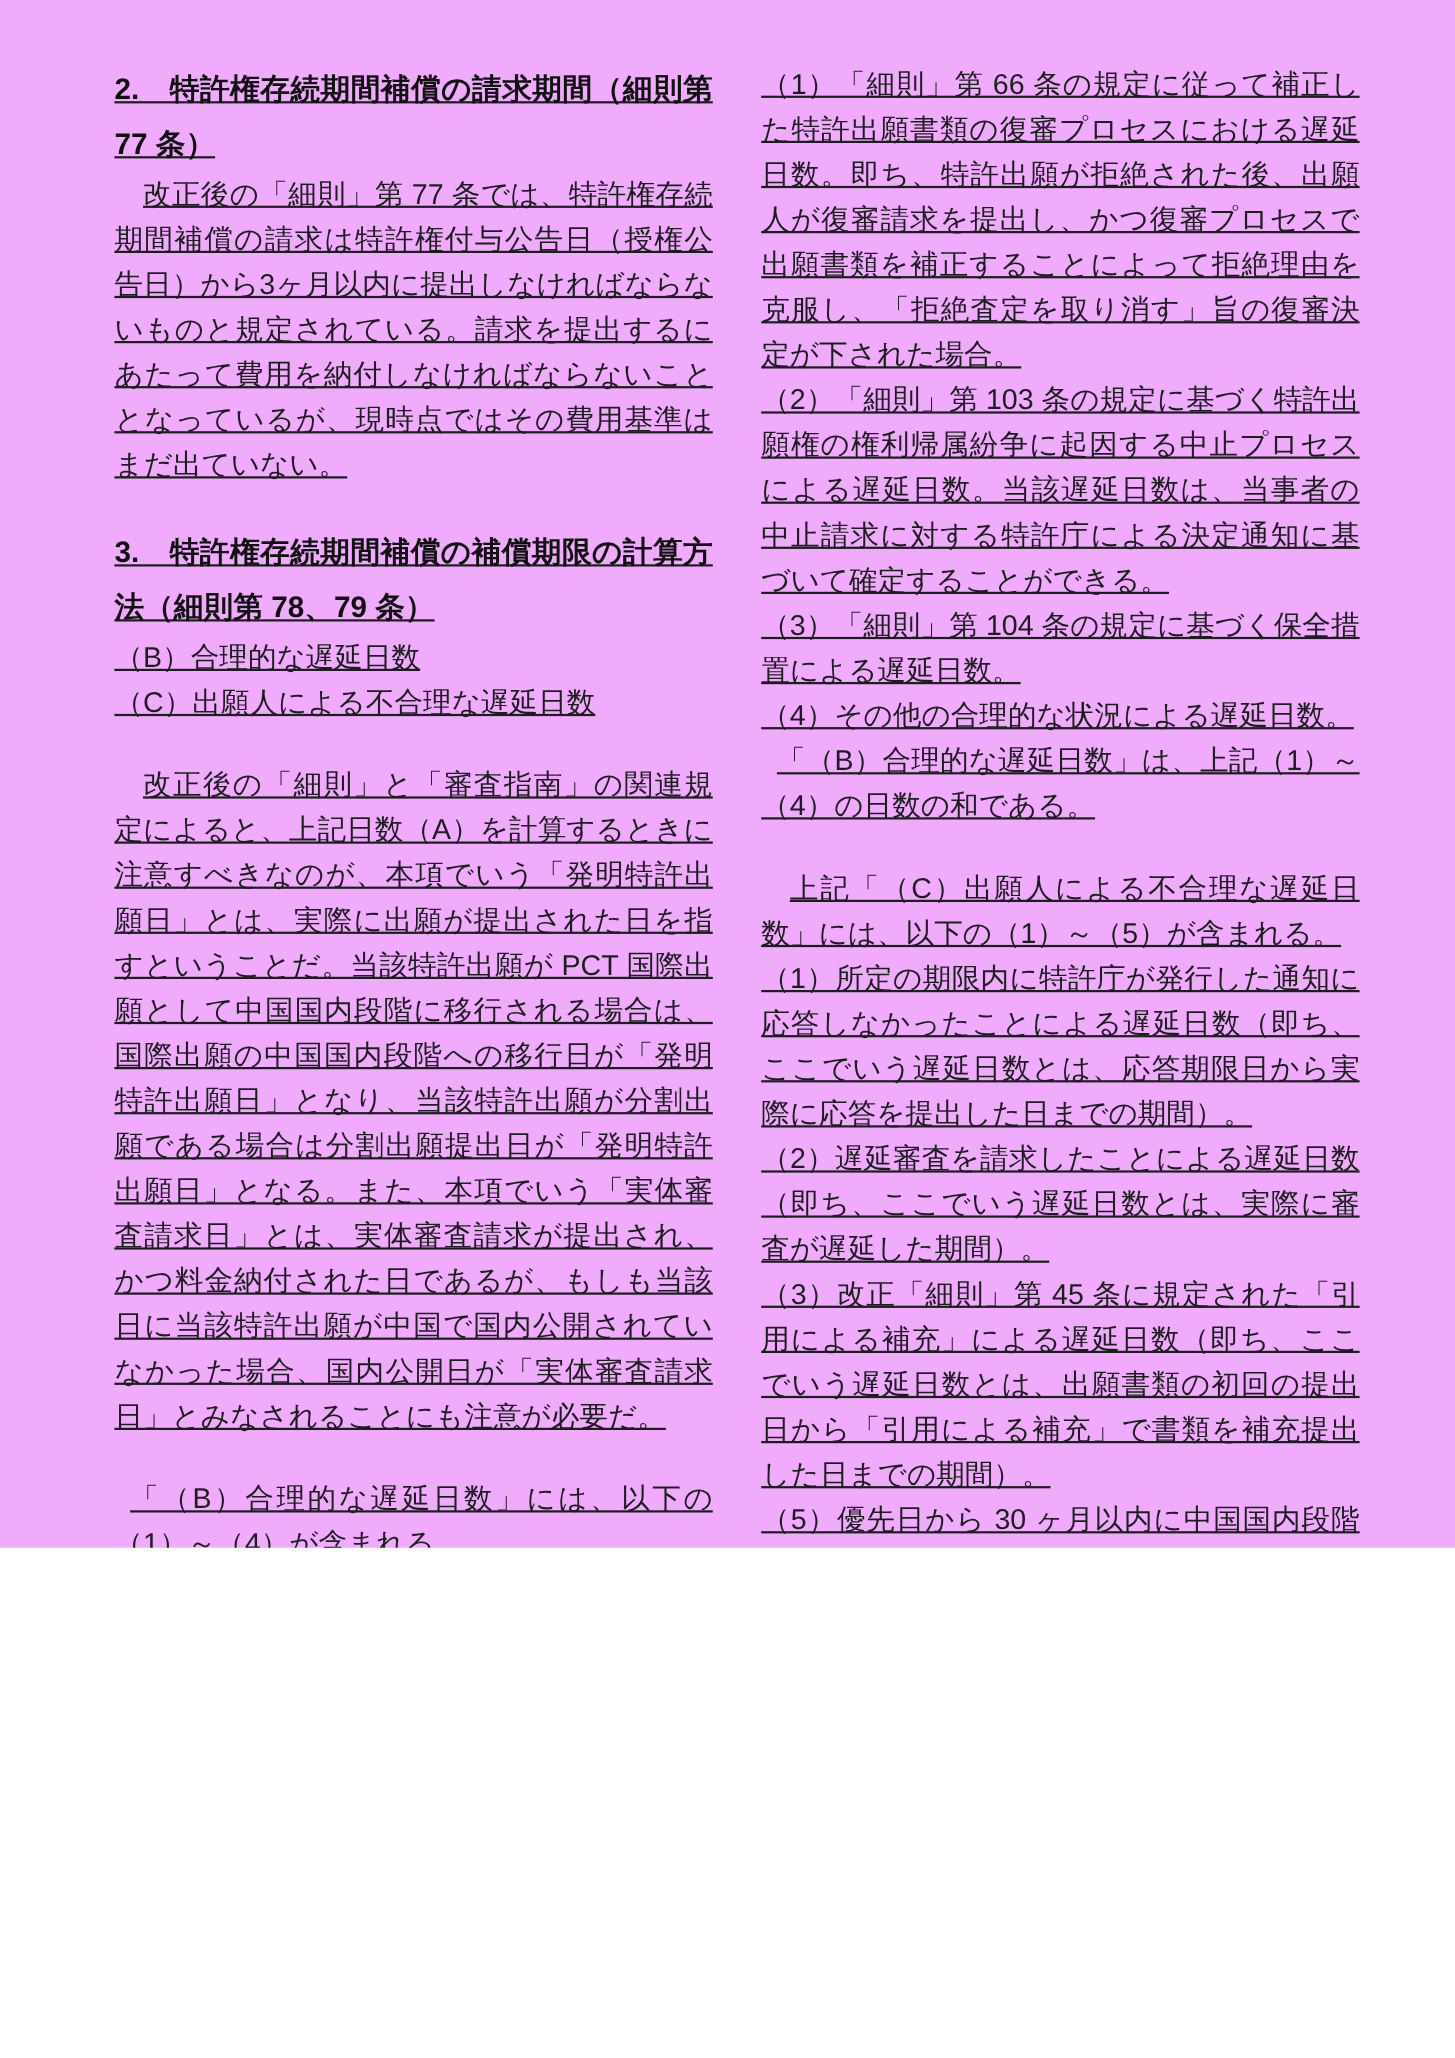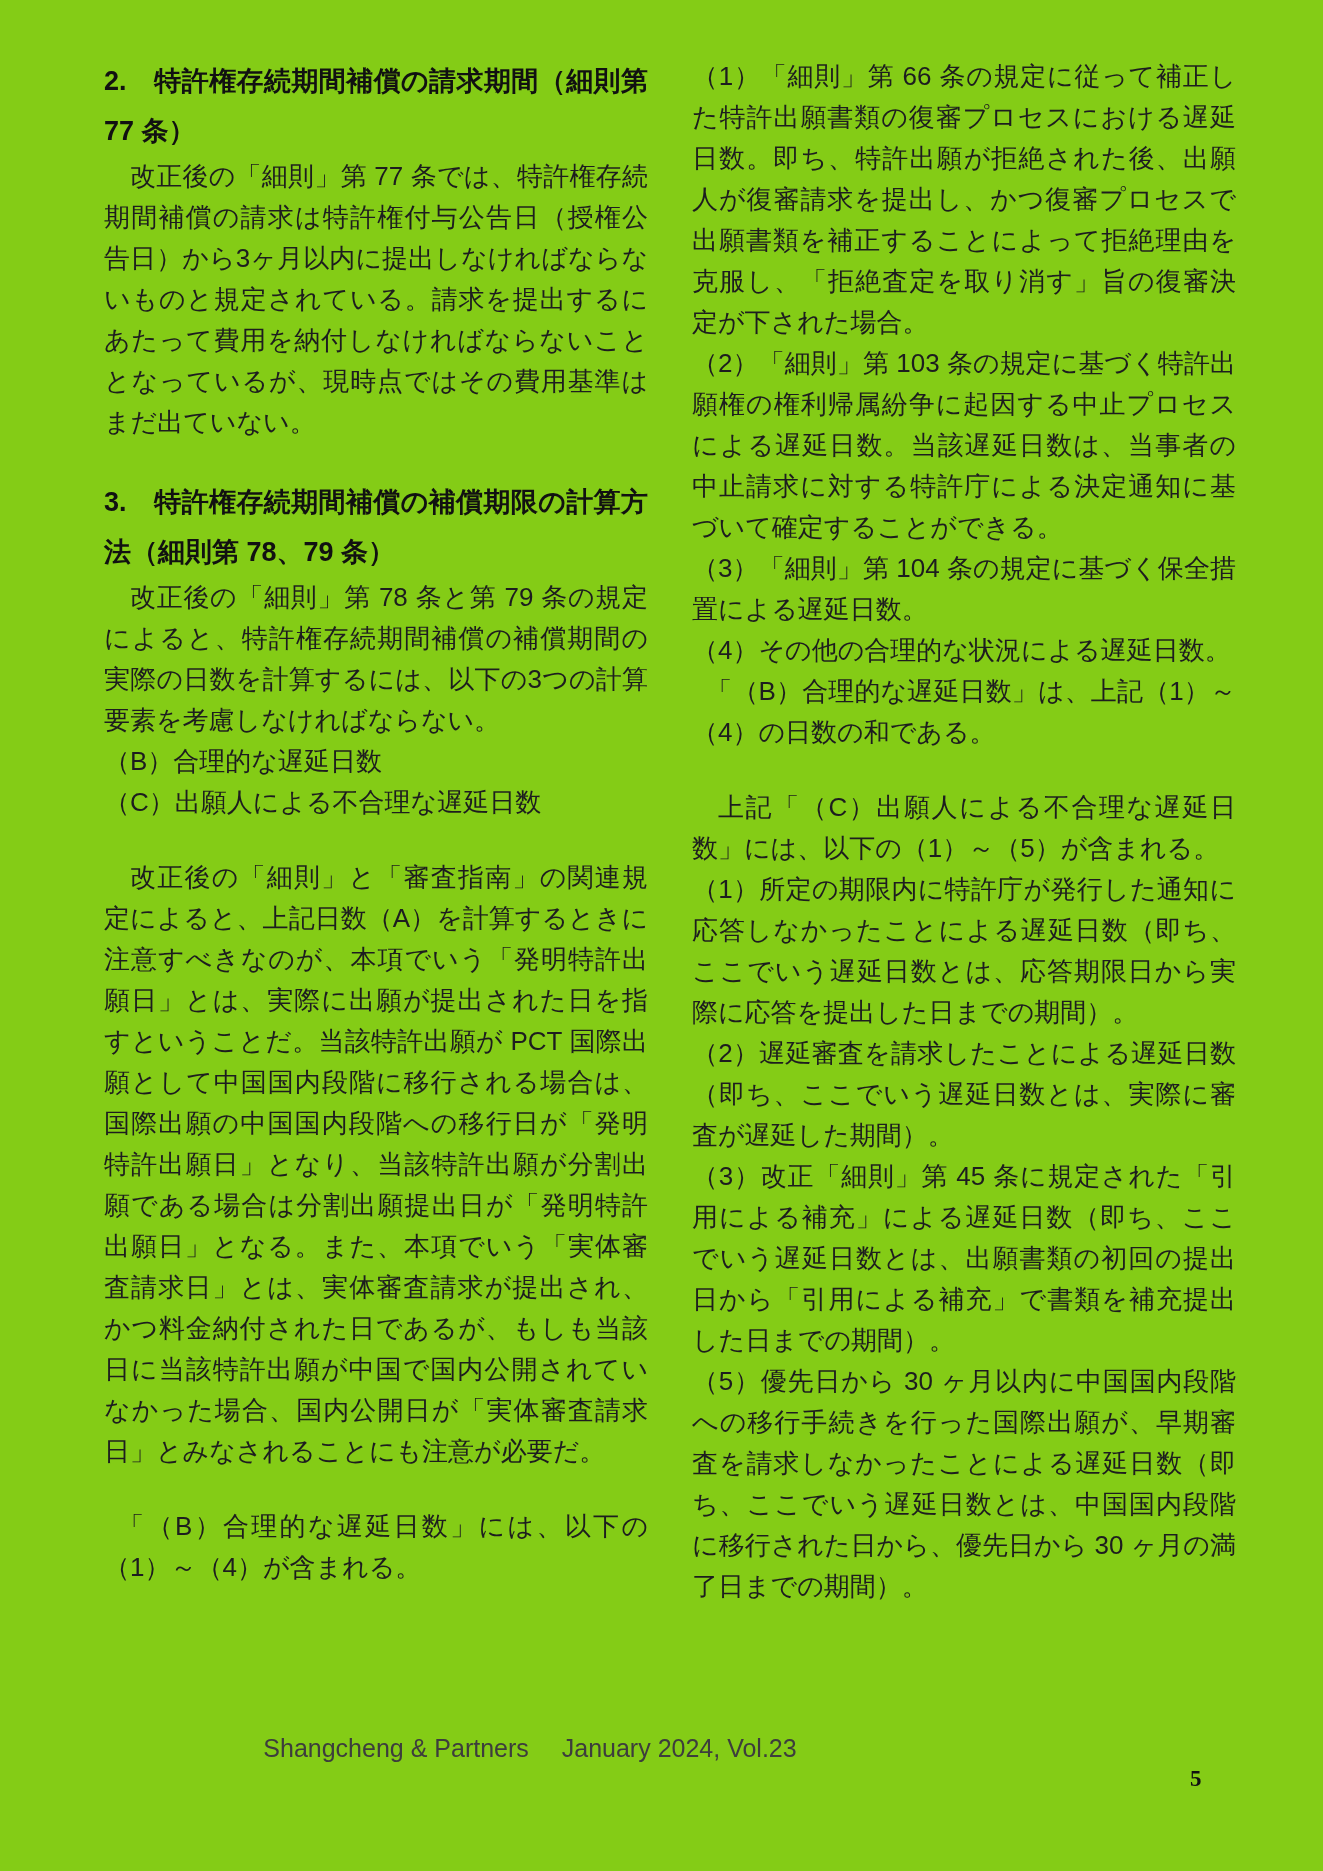--- a/index.html
+++ b/index.html
@@ -4,23 +4,24 @@
 <style>
   * { margin:0; padding:0; box-sizing:border-box; }
   html,body { background:#ffffff; }
   body {
     width:1323px; height:1871px;
     font-family:"Liberation Sans", sans-serif;
     color:#1d1d1f;
   }
   .page {
     position:relative;
-    width:1323px; height:1871px;
-    background:#84cc16;
+    width:1323px; height:1407px;
+    background:#f0abfc;
     overflow:hidden;
+    text-decoration:underline;
   }
   .columns {
     display:flex;
     gap:44px;
     padding:56px 87px 0 104px;
   }
   .column { width:548px; }
   .block {
     font-size:26px;
     line-height:41px;
@@ -59,21 +60,20 @@
 </style>
 </head>
 <body>
 
 <div class="page">
   <div class="columns">
     <div class="column" id="col-left">
         <p class="block heading">2.　特許権存続期間補償の請求期間（細則第 77 条）</p>
         <p class="block body indent">改正後の「細則」第 77 条では、特許権存続期間補償の請求は特許権付与公告日（授権公告日）から3ヶ月以内に提出しなければならないものと規定されている。請求を提出するにあたって費用を納付しなければならないこととなっているが、現時点ではその費用基準はまだ出ていない。</p>
         <p class="block heading gap">3.　特許権存続期間補償の補償期限の計算方法（細則第 78、79 条）</p>
-        <p class="block body indent">改正後の「細則」第 78 条と第 79 条の規定によると、特許権存続期間補償の補償期間の実際の日数を計算するには、以下の3つの計算要素を考慮しなければならない。</p>
         <p class="block body">（B）合理的な遅延日数</p>
         <p class="block body">（C）出願人による不合理な遅延日数</p>
         <p class="block body gap indent">改正後の「細則」と「審査指南」の関連規定によると、上記日数（A）を計算するときに注意すべきなのが、本項でいう「発明特許出願日」とは、実際に出願が提出された日を指すということだ。当該特許出願が PCT 国際出願として中国国内段階に移行される場合は、国際出願の中国国内段階への移行日が「発明特許出願日」となり、当該特許出願が分割出願である場合は分割出願提出日が「発明特許出願日」となる。また、本項でいう「実体審査請求日」とは、実体審査請求が提出され、かつ料金納付された日であるが、もしも当該日に当該特許出願が中国で国内公開されていなかった場合、国内公開日が「実体審査請求日」とみなされることにも注意が必要だ。</p>
         <p class="block body gap indent-half">「（B）合理的な遅延日数」には、以下の（1）～（4）が含まれる。</p>
       </div>
     <div class="column" id="col-right">
         <p class="block body">（1）「細則」第 66 条の規定に従って補正した特許出願書類の復審プロセスにおける遅延日数。即ち、特許出願が拒絶された後、出願人が復審請求を提出し、かつ復審プロセスで出願書類を補正することによって拒絶理由を克服し、「拒絶査定を取り消す」旨の復審決定が下された場合。</p>
         <p class="block body">（2）「細則」第 103 条の規定に基づく特許出願権の権利帰属紛争に起因する中止プロセスによる遅延日数。当該遅延日数は、当事者の中止請求に対する特許庁による決定通知に基づいて確定することができる。</p>
         <p class="block body">（3）「細則」第 104 条の規定に基づく保全措置による遅延日数。</p>
         <p class="block body">（4）その他の合理的な状況による遅延日数。</p>

